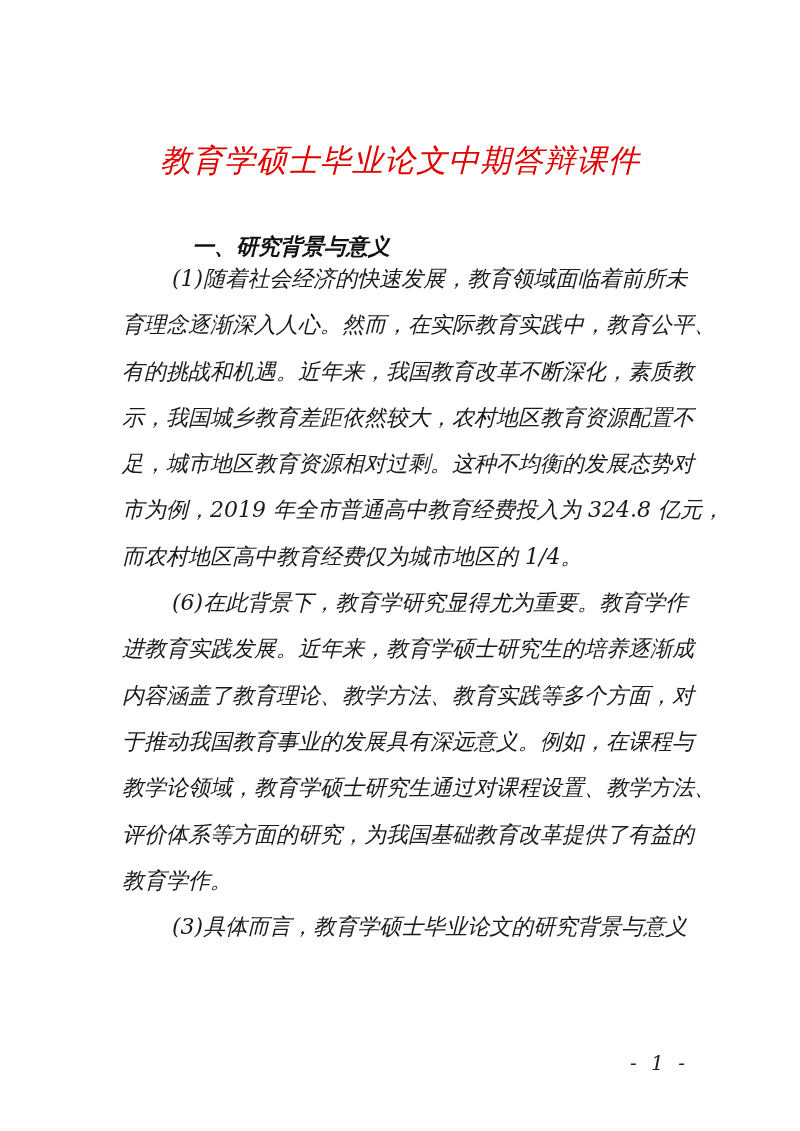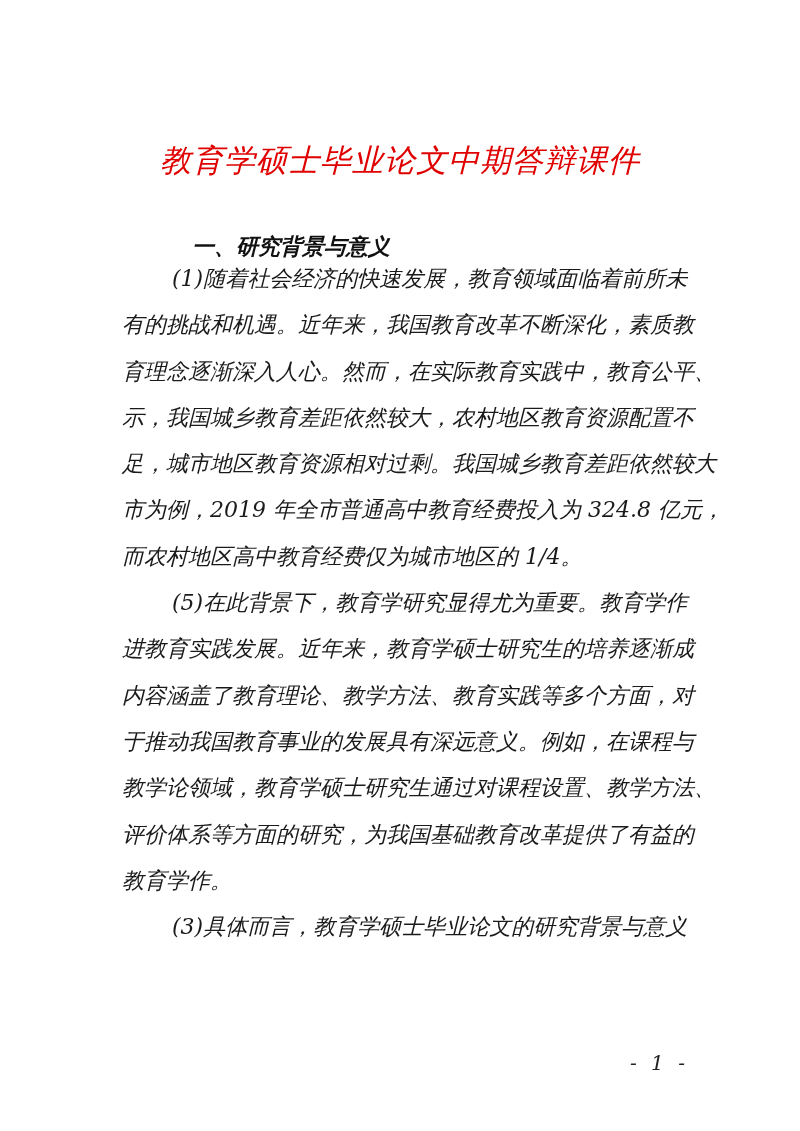--- a/index.html
+++ b/index.html
@@ -23,28 +23,28 @@
 </head>
 <body>
 
 <div class="page">
   <div class="title">教育学硕士毕业论文中期答辩课件</div>
   <div class="heading">一、研究背景与意义</div>
 
   <div class="body">
 
     <span class="line indent">(1)随着社会经济的快速发展，教育领域面临着前所未</span>
+    <span class="line">育理念逐渐深入人心。然而，在实际教育实践中，教育公平、</span>
     <span class="line">有的挑战和机遇。近年来，我国教育改革不断深化，素质教</span>
-    <span class="line">育理念逐渐深入人心。然而，在实际教育实践中，教育公平、</span>
     <span class="line">示，我国城乡教育差距依然较大，农村地区教育资源配置不</span>
-    <span class="line">足，城市地区教育资源相对过剩。我国城乡教育差距依然较大</span>
+    <span class="line">足，城市地区教育资源相对过剩。这种不均衡的发展态势对</span>
     <span class="line">市为例，2019 年全市普通高中教育经费投入为 324.8 亿元，</span>
     <span class="line last">而农村地区高中教育经费仅为城市地区的 1/4。</span>
 
-    <span class="line indent">(5)在此背景下，教育学研究显得尤为重要。教育学作</span>
+    <span class="line indent">(6)在此背景下，教育学研究显得尤为重要。教育学作</span>
     <span class="line">进教育实践发展。近年来，教育学硕士研究生的培养逐渐成</span>
     <span class="line">内容涵盖了教育理论、教学方法、教育实践等多个方面，对</span>
     <span class="line">于推动我国教育事业的发展具有深远意义。例如，在课程与</span>
     <span class="line">教学论领域，教育学硕士研究生通过对课程设置、教学方法、</span>
     <span class="line">评价体系等方面的研究，为我国基础教育改革提供了有益的</span>
     <span class="line last">教育学作。</span>
 
     <span class="line indent">(3)具体而言，教育学硕士毕业论文的研究背景与意义</span>
   </div>
 

